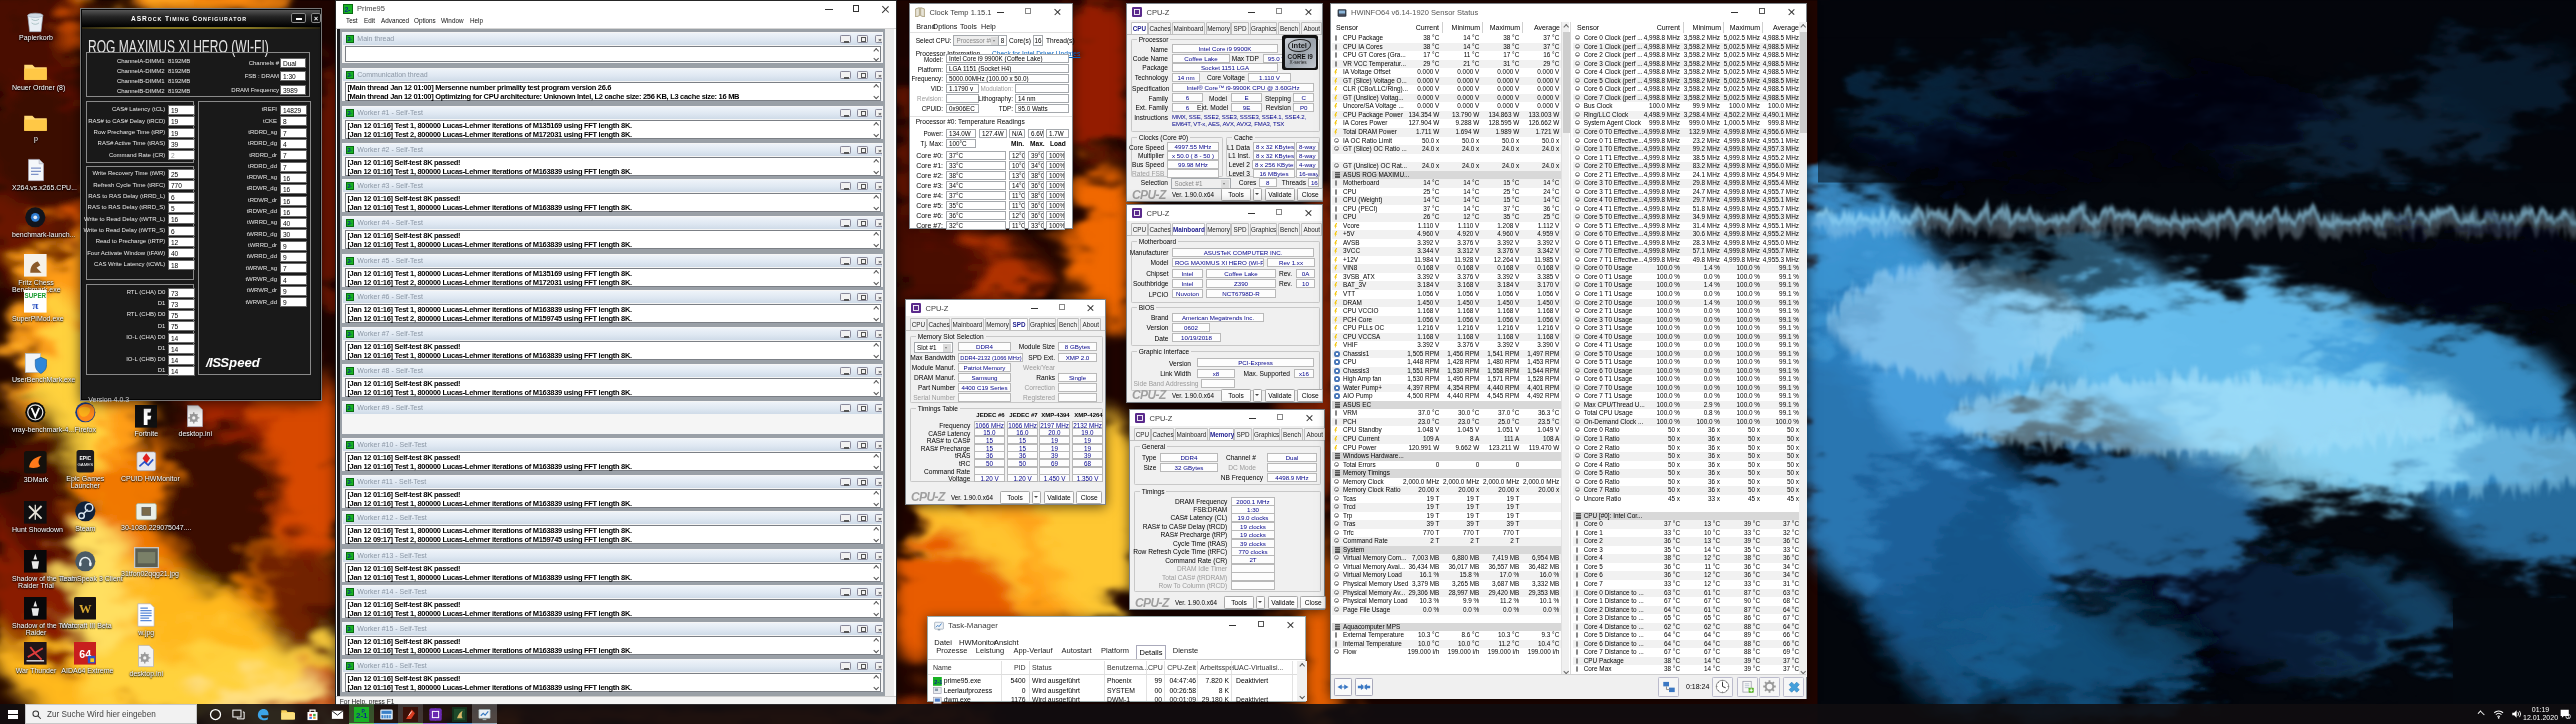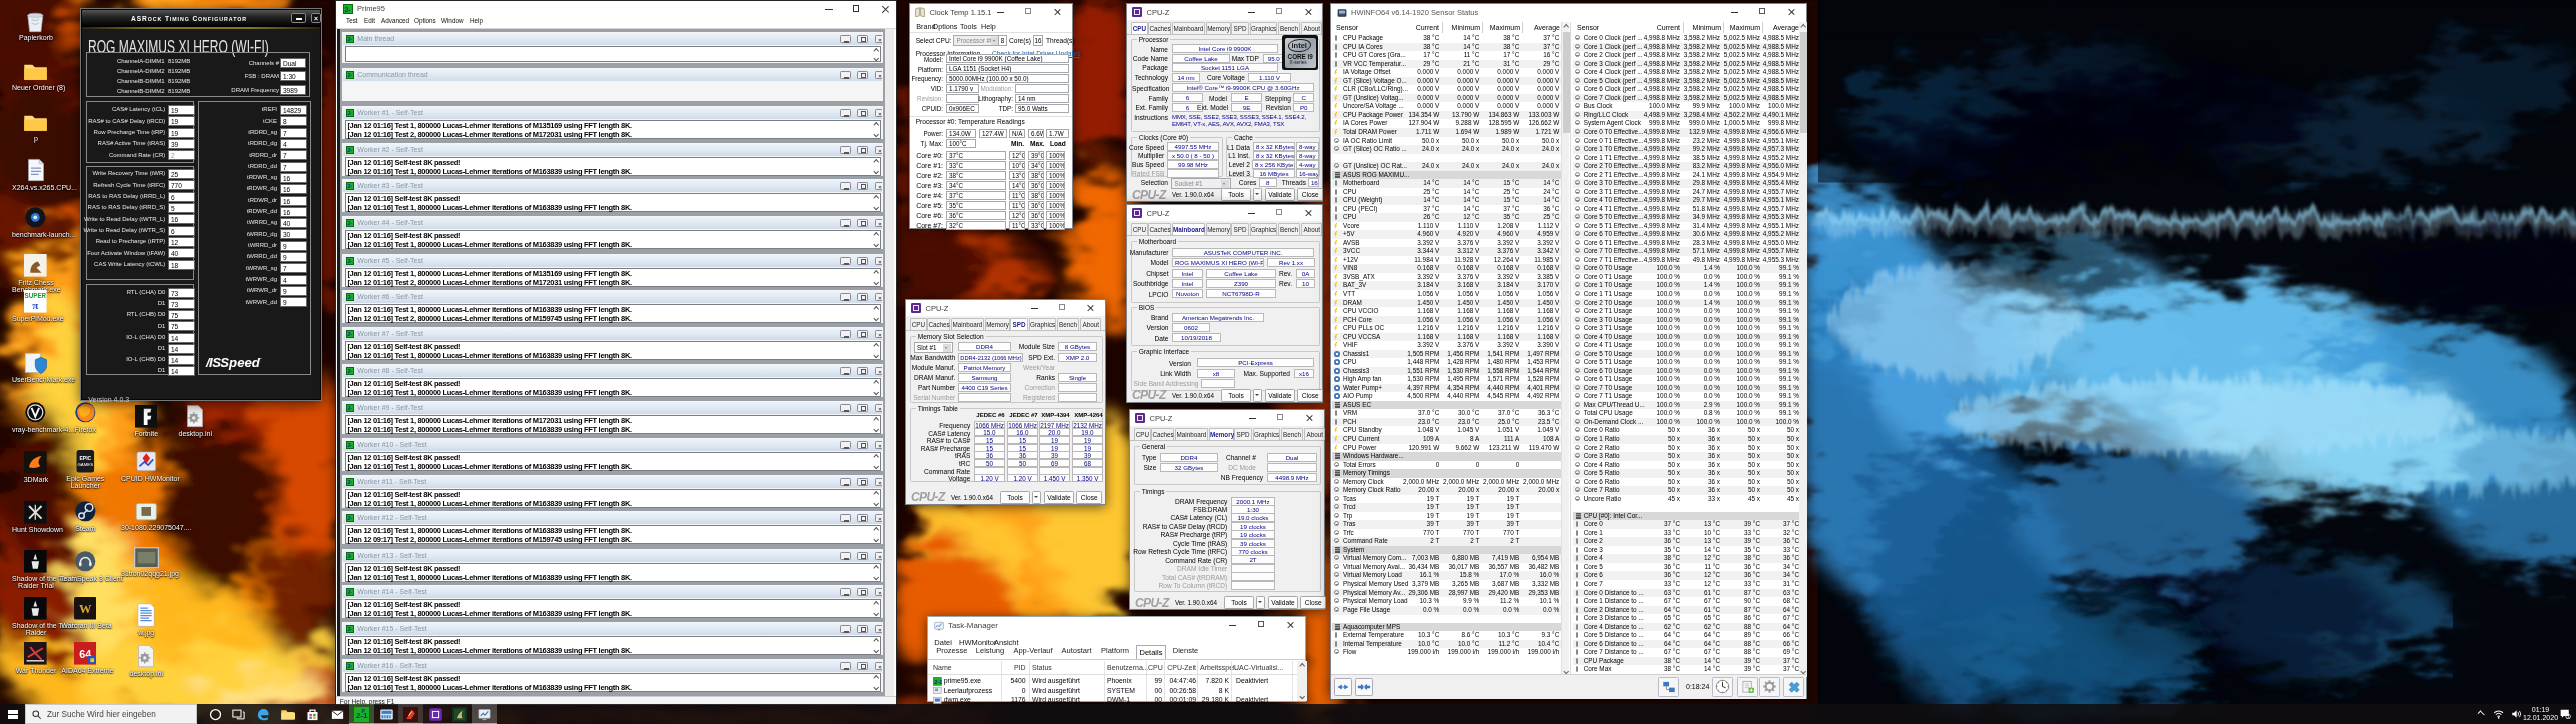--- a/index.html
+++ b/index.html
@@ -571,20 +571,26 @@
         <div class="cbt" style="left:497px">
           <div class="ab" style="left:2.5px;top:5.7px;width:5px;height:1.3px;background:#555"></div>
         </div>
         <div class="cbt" style="left:514px">
           <div class="ab" style="left:2.5px;top:1.9px;width:5px;height:4.4px;border:0.6px solid #555"></div>
         </div>
         <div class="cbt" style="left:532px">
           <div class="ab" style="left:1.9px;top:1.3px;font-size:5.7px;color:#444;font-weight:bold">××</div>
         </div>
       </div>
+      <div class="chc" style="top:14px;height:19px">
+        <div class="p95t" style="left:1.9px;top:0px">[Main thread Jan 12 01:00] Mersenne number primality test program version 26.6</div>
+        <div class="p95t" style="left:1.9px;top:9.2px">[Main thread Jan 12 01:00] Optimizing for CPU architecture: Unknown Intel, L2 cache size: 256 KB, L3 cache size: 16 MB</div>
+        <div class="care" style="right:1.3px;top:1.9px;transform:rotate(45deg)"></div>
+        <div class="care" style="right:1.3px;bottom:1.3px;transform:rotate(-135deg)"></div>
+      </div>
     </div>
     <div class="chw" style="left:5px;top:104px;width:543px;height:35px">
       <div class="chtb">
         <div class="p95i" style="left:2.5px;top:1.3px">
           <i>2-1</i>
         </div>
         <div class="chtt">Worker #1 - Self-Test</div>
         <div class="cbt" style="left:497px">
           <div class="ab" style="left:2.5px;top:5.7px;width:5px;height:1.3px;background:#555"></div>
         </div>
@@ -771,26 +777,20 @@
         <div class="chtt">Worker #9 - Self-Test</div>
         <div class="cbt" style="left:497px">
           <div class="ab" style="left:2.5px;top:5.7px;width:5px;height:1.3px;background:#555"></div>
         </div>
         <div class="cbt" style="left:514px">
           <div class="ab" style="left:2.5px;top:1.9px;width:5px;height:4.4px;border:0.6px solid #555"></div>
         </div>
         <div class="cbt" style="left:532px">
           <div class="ab" style="left:1.9px;top:1.3px;font-size:5.7px;color:#444;font-weight:bold">××</div>
         </div>
-      </div>
-      <div class="chc" style="top:14px;height:19px">
-        <div class="p95t" style="left:1.9px;top:0px">[Jan 12 01:16] Test 1, 800000 Lucas-Lehmer iterations of M172031 using FFT length 8K.</div>
-        <div class="p95t" style="left:1.9px;top:9.2px">[Jan 12 01:16] Test 2, 800000 Lucas-Lehmer iterations of M163839 using FFT length 8K.</div>
-        <div class="care" style="right:1.3px;top:1.9px;transform:rotate(45deg)"></div>
-        <div class="care" style="right:1.3px;bottom:1.3px;transform:rotate(-135deg)"></div>
       </div>
     </div>
     <div class="chw" style="left:5px;top:436px;width:543px;height:35px">
       <div class="chtb">
         <div class="p95i" style="left:2.5px;top:1.3px">
           <i>2-1</i>
         </div>
         <div class="chtt">Worker #10 - Self-Test</div>
         <div class="cbt" style="left:497px">
           <div class="ab" style="left:2.5px;top:5.7px;width:5px;height:1.3px;background:#555"></div>

